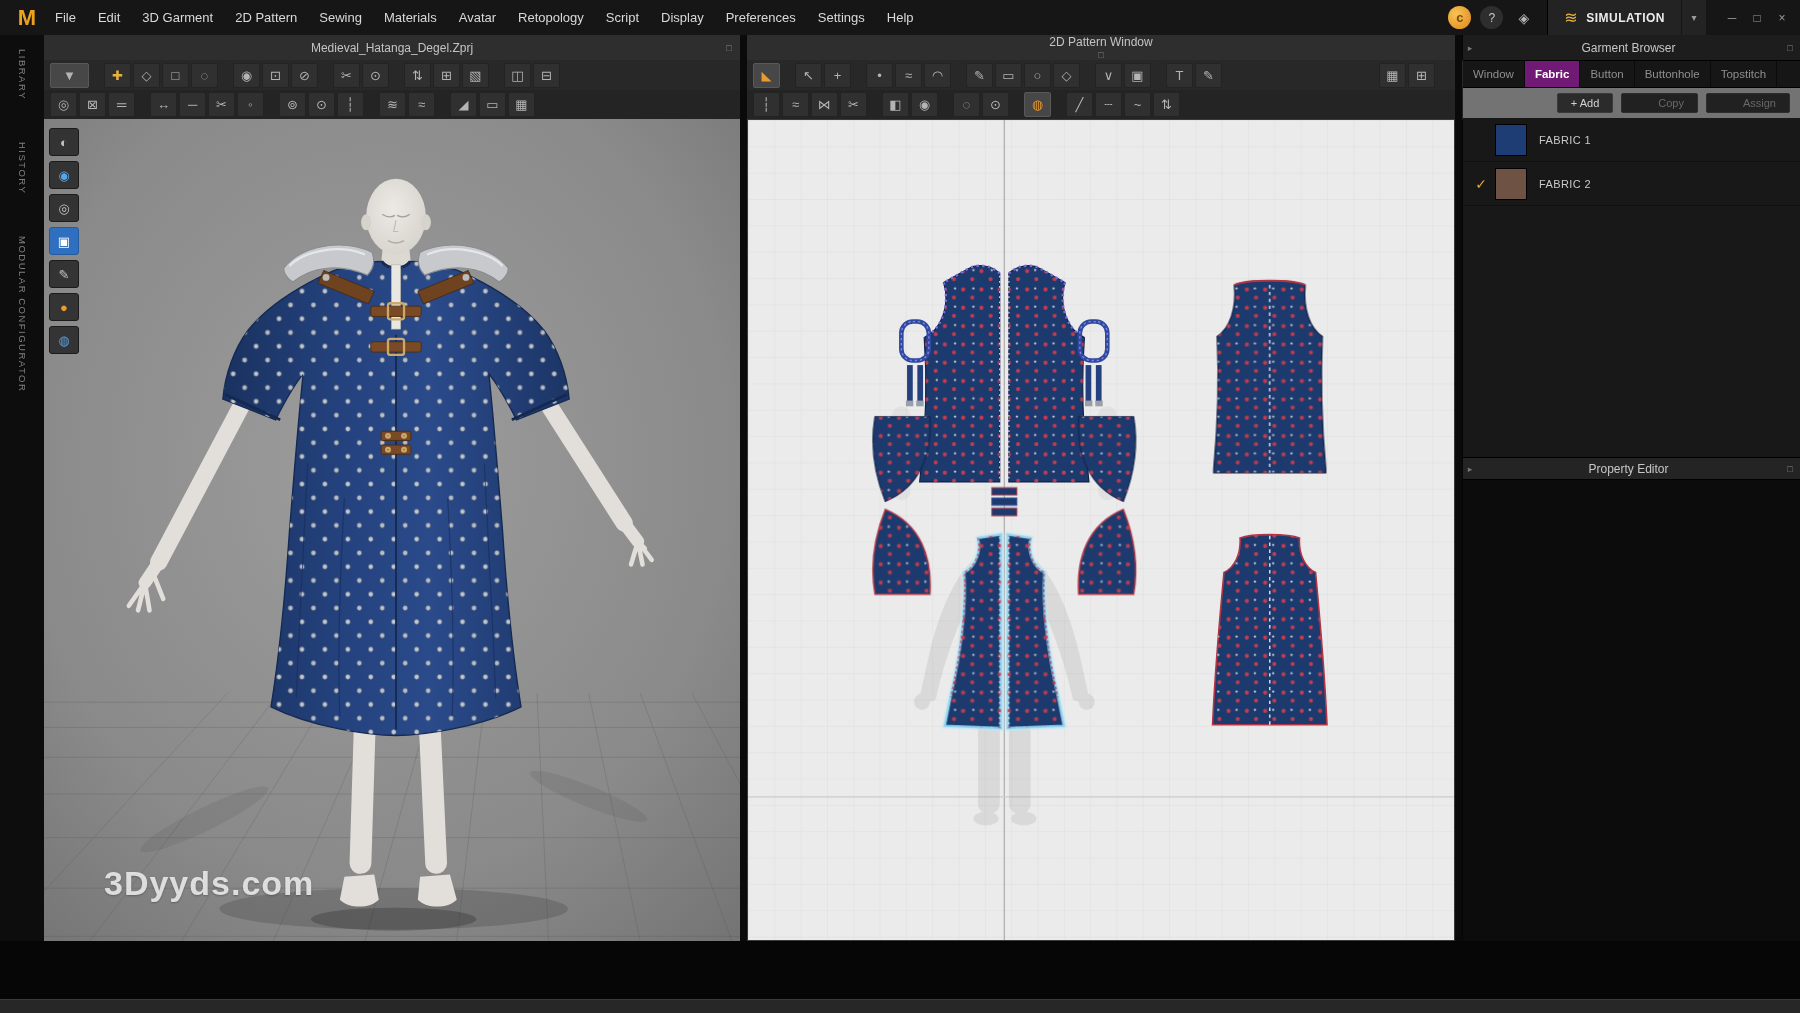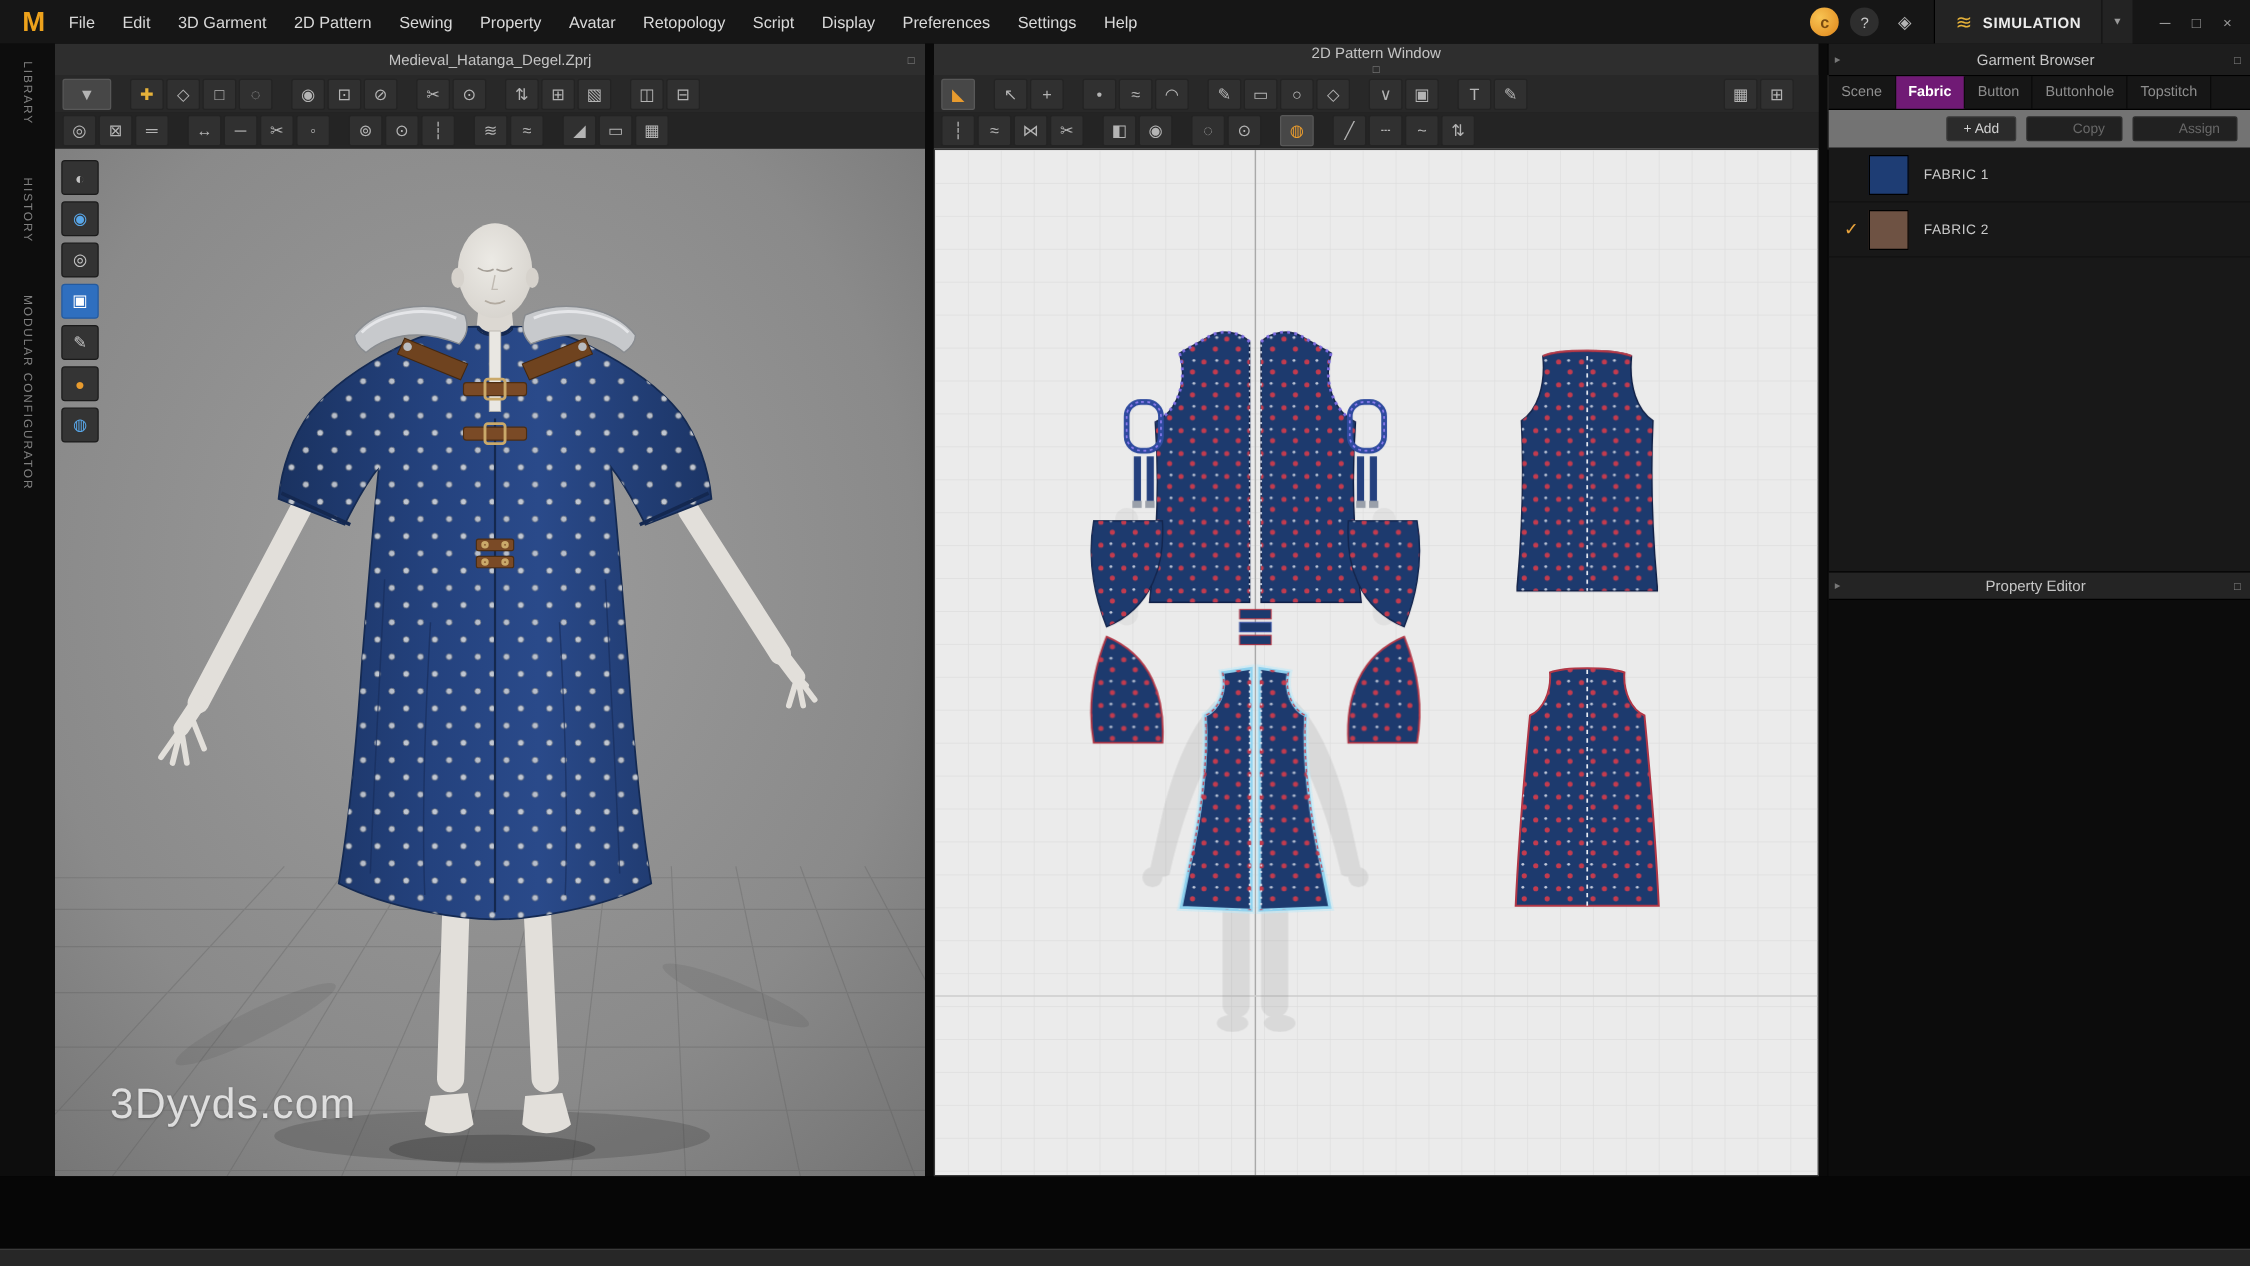--- a/index.html
+++ b/index.html
@@ -49,21 +49,21 @@
   #leftrail{left:0;top:35px;width:44px;height:906px;background:#0d0d0d;display:flex;flex-direction:column;align-items:center;gap:42px;padding-top:14px;box-sizing:border-box;}
   .rail-tab{writing-mode:vertical-rl;font-size:9.5px;letter-spacing:1.5px;color:#808080;white-space:nowrap;}
 
   
   #vp3d{left:44px;top:119px;width:696px;height:822px;background:#7d7d7d;overflow:hidden;}
   #vp2d{left:747px;top:119px;width:708px;height:822px;background:#ebebeb;overflow:hidden;border:1px solid #3a3a3a;box-sizing:border-box;}
   #vp3d svg,#vp2d svg{position:absolute;left:0;top:0;width:100%;height:100%;}
   #side-buttons{position:absolute;left:5px;top:9px;display:flex;flex-direction:column;}
   .sbtn{width:28px;height:26px;margin-bottom:5px;background:rgba(42,42,42,.9);border:1px solid #1b1b1b;border-radius:3px;color:#c4c4c4;display:flex;align-items:center;justify-content:center;font-size:13px;}
   .sbtn.active{background:#2f6fbf;color:#fff;border-color:#245a9e;}
-  #watermark{position:absolute;left:44px;bottom:38px;font-size:34px;font-weight:normal;color:rgba(238,238,238,.88);letter-spacing:1px;text-shadow:0 1px 2px rgba(0,0,0,.25);}
+  #watermark{position:absolute;left:60px;bottom:38px;font-size:34px;font-weight:bold;color:rgba(238,238,238,.88);letter-spacing:1px;text-shadow:0 1px 2px rgba(0,0,0,.25);}
 
   .splitter{top:35px;width:7px;height:906px;background:#0a0a0a;}
   #split1{left:740px;} #split2{left:1455px;}
 
   
   #rpanel{left:1463px;top:35px;width:337px;height:906px;background:#181818;}
   .rp-header{height:25px;display:flex;align-items:center;background:#1d1d1d;border-bottom:1px solid #000;}
   .rp-collapse{width:14px;color:#777;font-size:9px;text-align:center;}
   .rp-title{flex:1;text-align:center;color:#c6c6c6;font-size:12px;}
   .rp-pop{width:20px;color:#888;font-size:9px;text-align:center;}
@@ -90,21 +90,21 @@
 <div id="app">
 
   <header id="menubar" class="abs">
     <div class="logo">M</div>
     <nav id="menu-items">
         <div class="menu-item">File</div>
         <div class="menu-item">Edit</div>
         <div class="menu-item">3D Garment</div>
         <div class="menu-item">2D Pattern</div>
         <div class="menu-item">Sewing</div>
-        <div class="menu-item">Property</div>
+        <div class="menu-item">Materials</div>
         <div class="menu-item">Avatar</div>
         <div class="menu-item">Retopology</div>
         <div class="menu-item">Script</div>
         <div class="menu-item">Display</div>
         <div class="menu-item">Preferences</div>
         <div class="menu-item">Settings</div>
         <div class="menu-item">Help</div>
       </nav>
     <div class="mb-right">
       <div class="badge orange">
@@ -599,21 +599,21 @@
   <div id="split1" class="abs splitter"></div>
   <div id="split2" class="abs splitter"></div>
 
   <aside id="rpanel" class="abs">
     <div class="rp-header">
       <div class="rp-collapse">▸</div>
       <div class="rp-title">Garment Browser</div>
       <div class="rp-pop">□</div>
     </div>
     <div id="ob-tabs">
-        <div class="rp-tab">Scene</div>
+        <div class="rp-tab">Window</div>
         <div class="rp-tab active">Fabric</div>
         <div class="rp-tab">Button</div>
         <div class="rp-tab">Buttonhole</div>
         <div class="rp-tab">Topstitch</div>
       </div>
     <div id="ob-actions">
         <div class="rp-btn">+  Add</div>
         <div class="rp-btn dim">Copy</div>
         <div class="rp-btn dim">Assign</div>
       </div>

